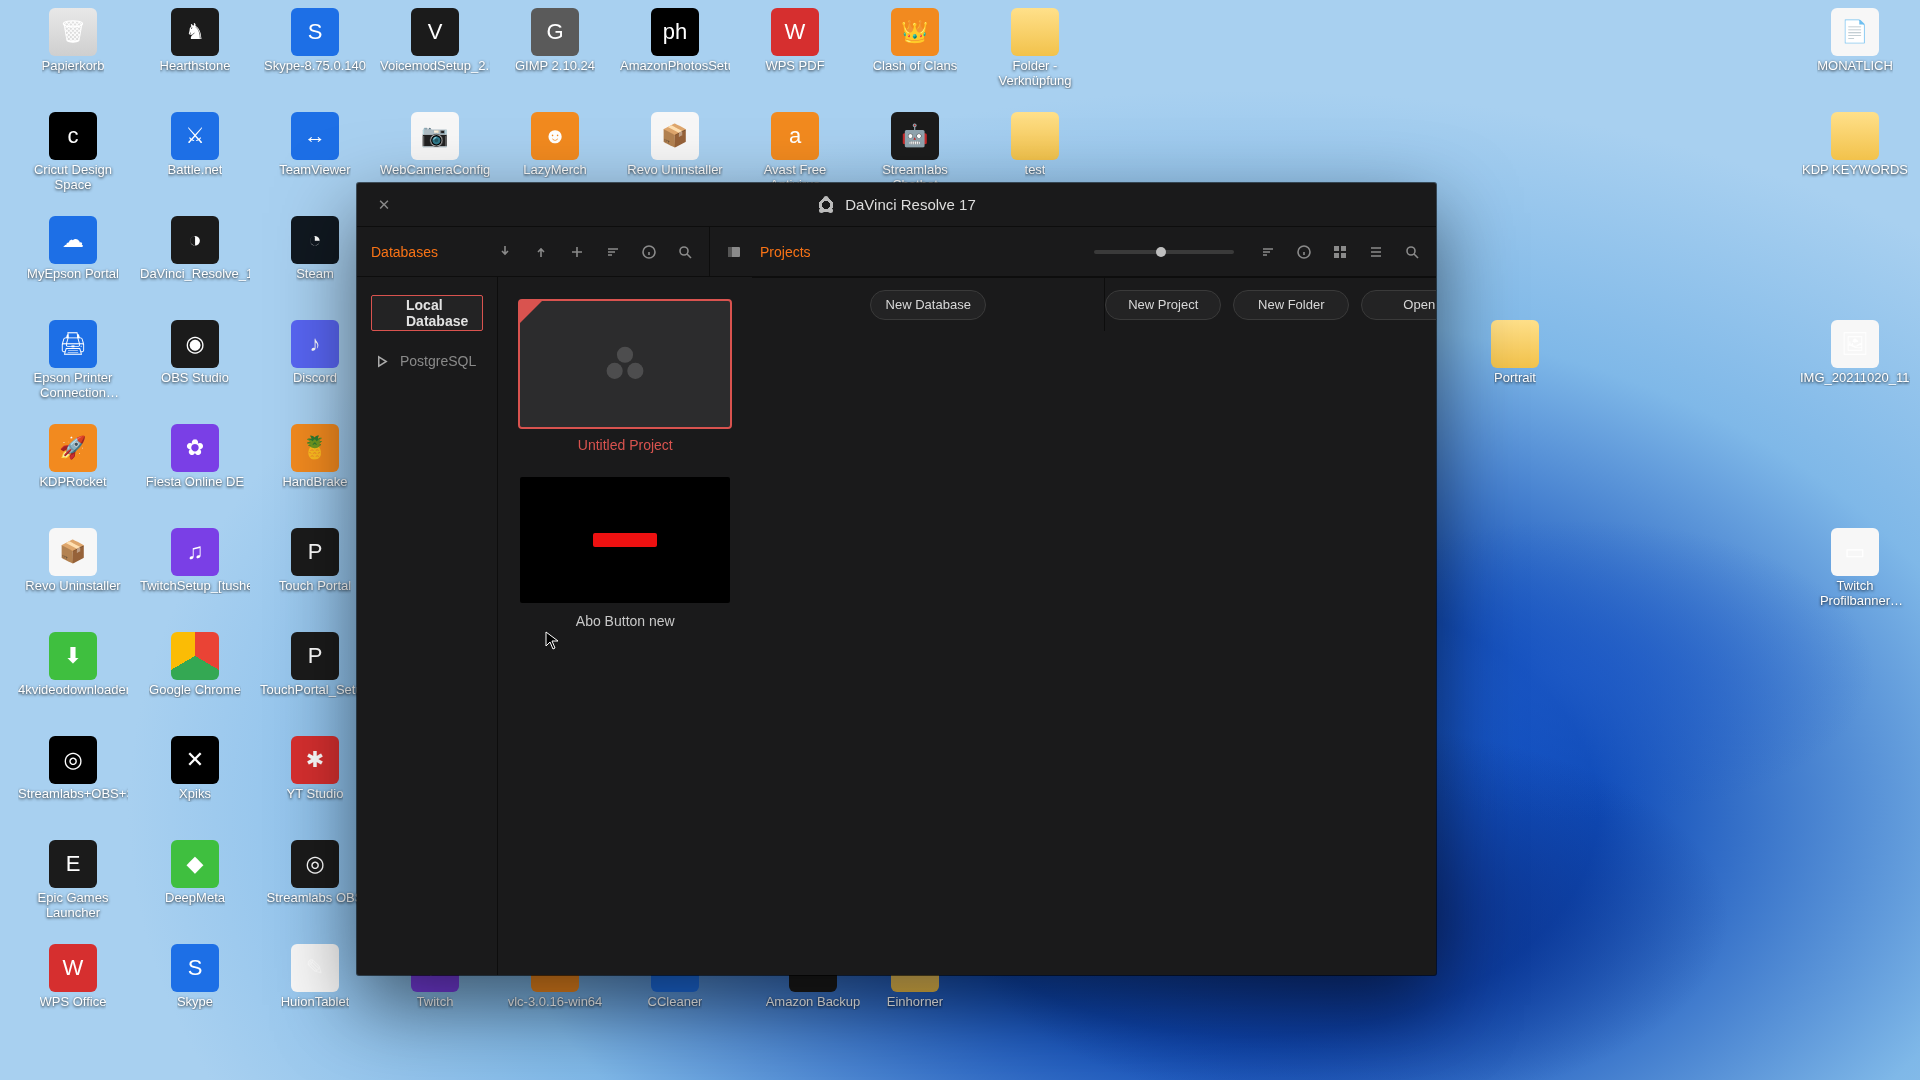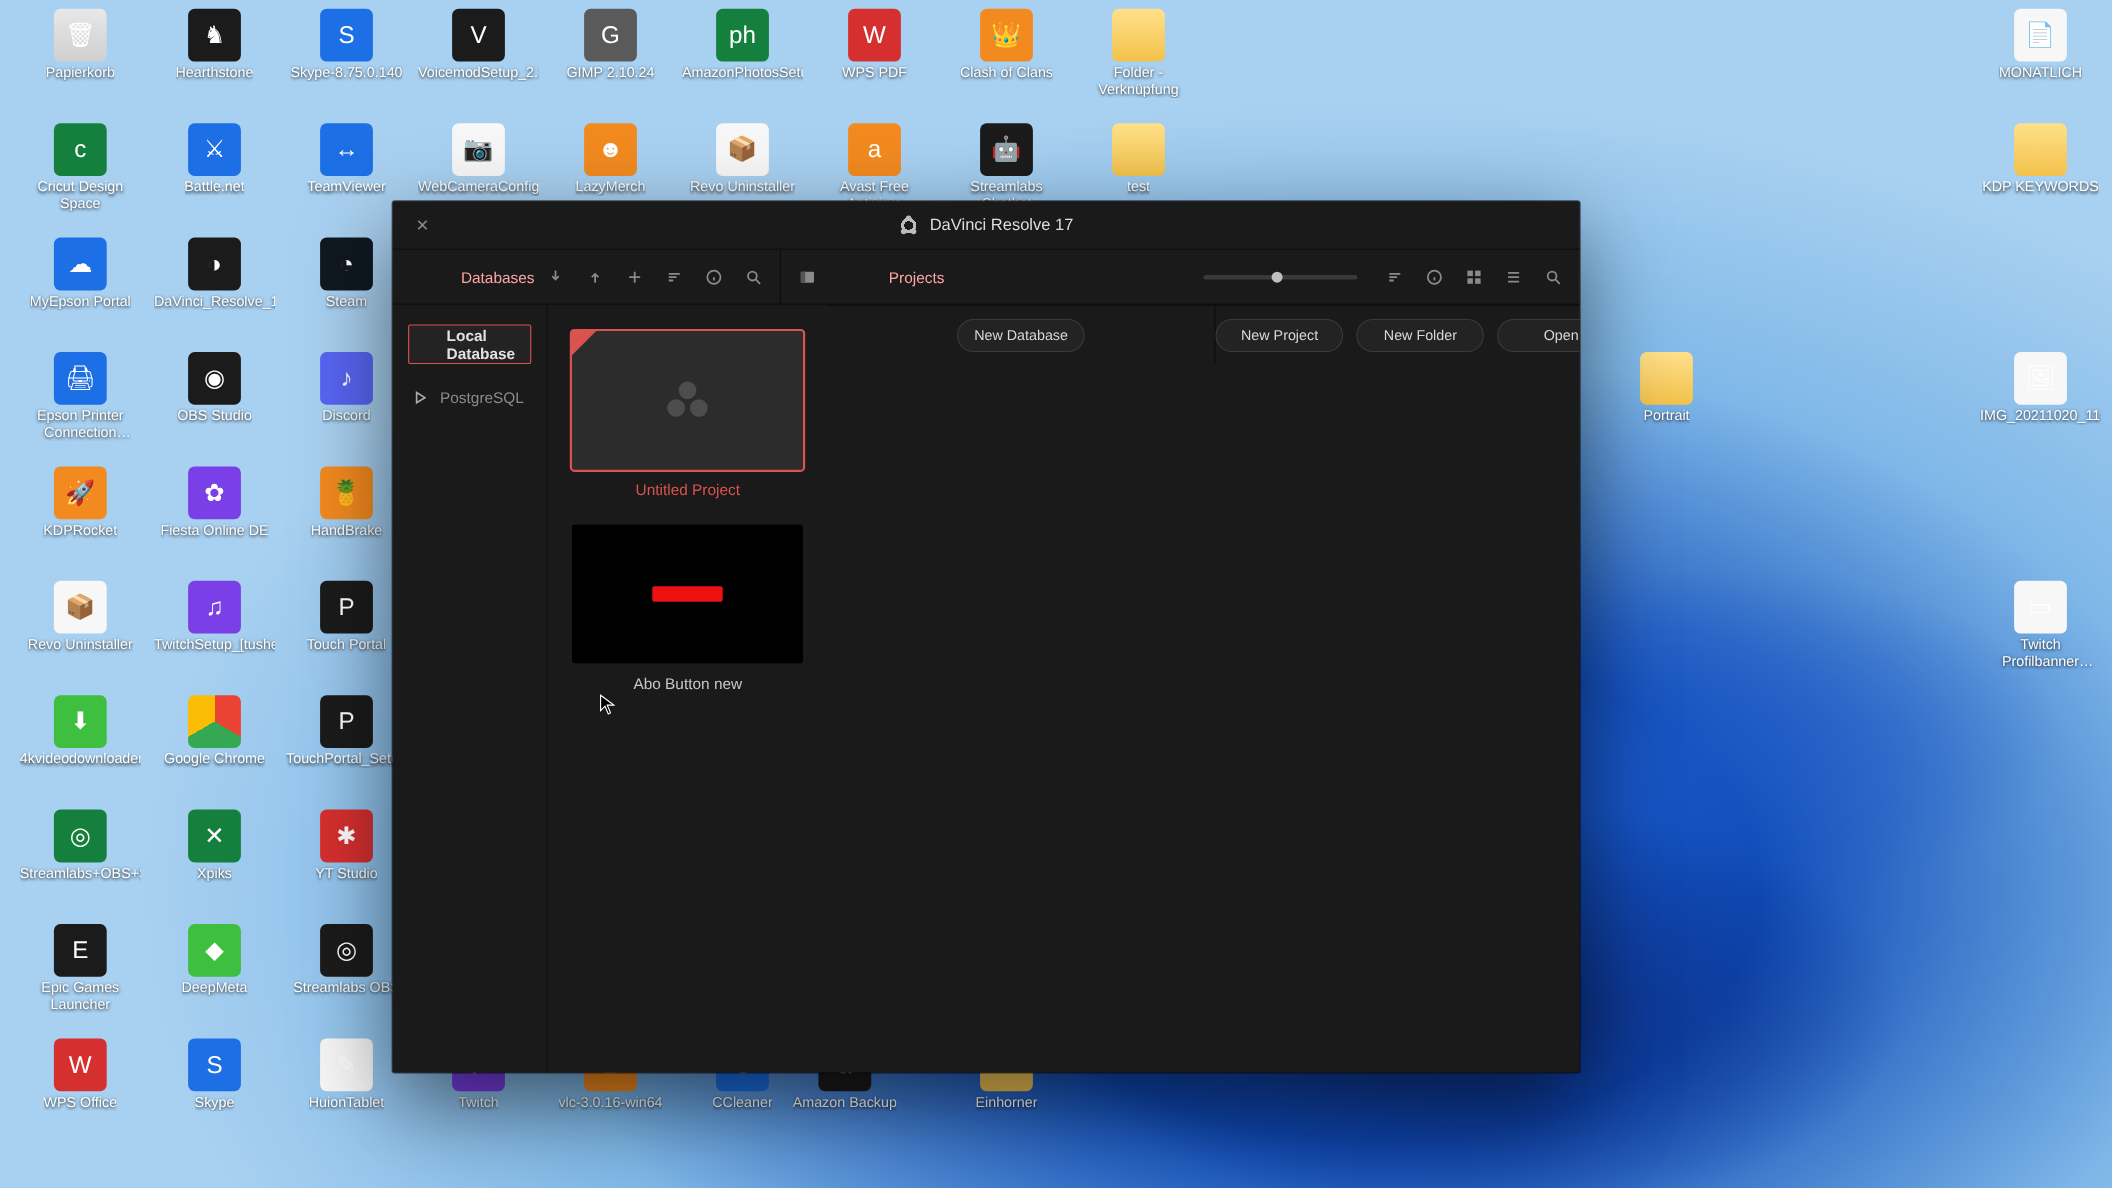--- a/index.html
+++ b/index.html
@@ -45,21 +45,21 @@
   display: -webkit-box;
   -webkit-line-clamp: 2;
   -webkit-box-orient: vertical;
 }
 
 
 .g-trash   { background: linear-gradient(#e8e8e8,#cfcfcf); color:#555; }
 .g-folder  { background: linear-gradient(#ffe08a,#f2c24b); }
 .g-dark    { background: #1b1b1b; }
 .g-blue    { background: #1d6fe6; }
-.g-teal    { background: #15803d; }
+.g-teal    { background: #000000; }
 .g-green   { background: #3fbf3f; }
 .g-orange  { background: #f28a1f; }
 .g-red     { background: #d62f2f; }
 .g-purple  { background: #7a3fe6; }
 .g-white   { background: #f7f7f7; color:#333; }
 .g-gray    { background: #5a5a5a; }
 .g-steam   { background: #101820; }
 .g-chrome  { background: conic-gradient(#ea4335 0 120deg,#34a853 120deg 240deg,#fbbc05 240deg 360deg); }
 .g-discord { background: #5865f2; }
 
@@ -109,21 +109,21 @@
   height: 50px;
   display: flex;
   border-bottom: 1px solid #0d0d0d;
 }
 .tool-left, .tool-right {
   display: flex; align-items: center;
   padding: 0 14px;
 }
 .tool-left  { width: 353px; border-right: 1px solid #0d0d0d; justify-content: space-between; }
 .tool-right { flex: 1; justify-content: space-between; }
-.tool-label { font-size: 14px; color: #fca5a5; margin-left: 48px; }
+.tool-label { font-size: 14px; color: #f97316; }
 .tool-icons { display: flex; gap: 16px; align-items: center; }
 .tic {
   width: 20px; height: 20px;
   display: flex; align-items: center; justify-content: center;
   color: #8a8a8a; cursor: pointer;
 }
 .tic svg { width: 16px; height: 16px; stroke: currentColor; fill: none; stroke-width: 1.6; }
 .tic.solid svg { fill: currentColor; stroke: none; }
 
 .zoom-slider {
@@ -385,21 +385,21 @@
       <div class="lbl">CCleaner</div>
     </div>
     <div class="icon" style="left: 740px; top: 8px;">
       <div class="glyph g-red">W</div>
       <div class="lbl">WPS PDF</div>
     </div>
     <div class="icon" style="left: 740px; top: 112px;">
       <div class="glyph g-orange">a</div>
       <div class="lbl">Avast Free Antivirus</div>
     </div>
-    <div class="icon" style="left: 713px; top: 944px;">
+    <div class="icon" style="left: 758px; top: 944px;">
       <div class="glyph g-dark">a</div>
       <div class="lbl">Amazon Backup</div>
     </div>
     <div class="icon" style="left: 860px; top: 8px;">
       <div class="glyph g-orange">👑</div>
       <div class="lbl">Clash of Clans</div>
     </div>
     <div class="icon" style="left: 860px; top: 112px;">
       <div class="glyph g-dark">🤖</div>
       <div class="lbl">Streamlabs Chatbot</div>

